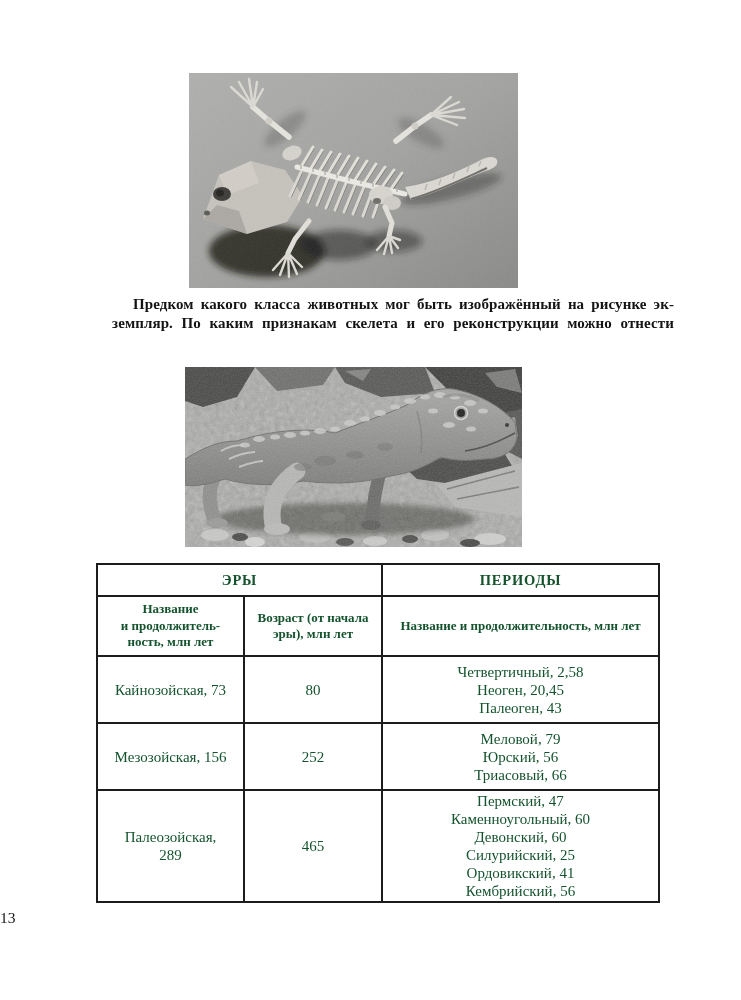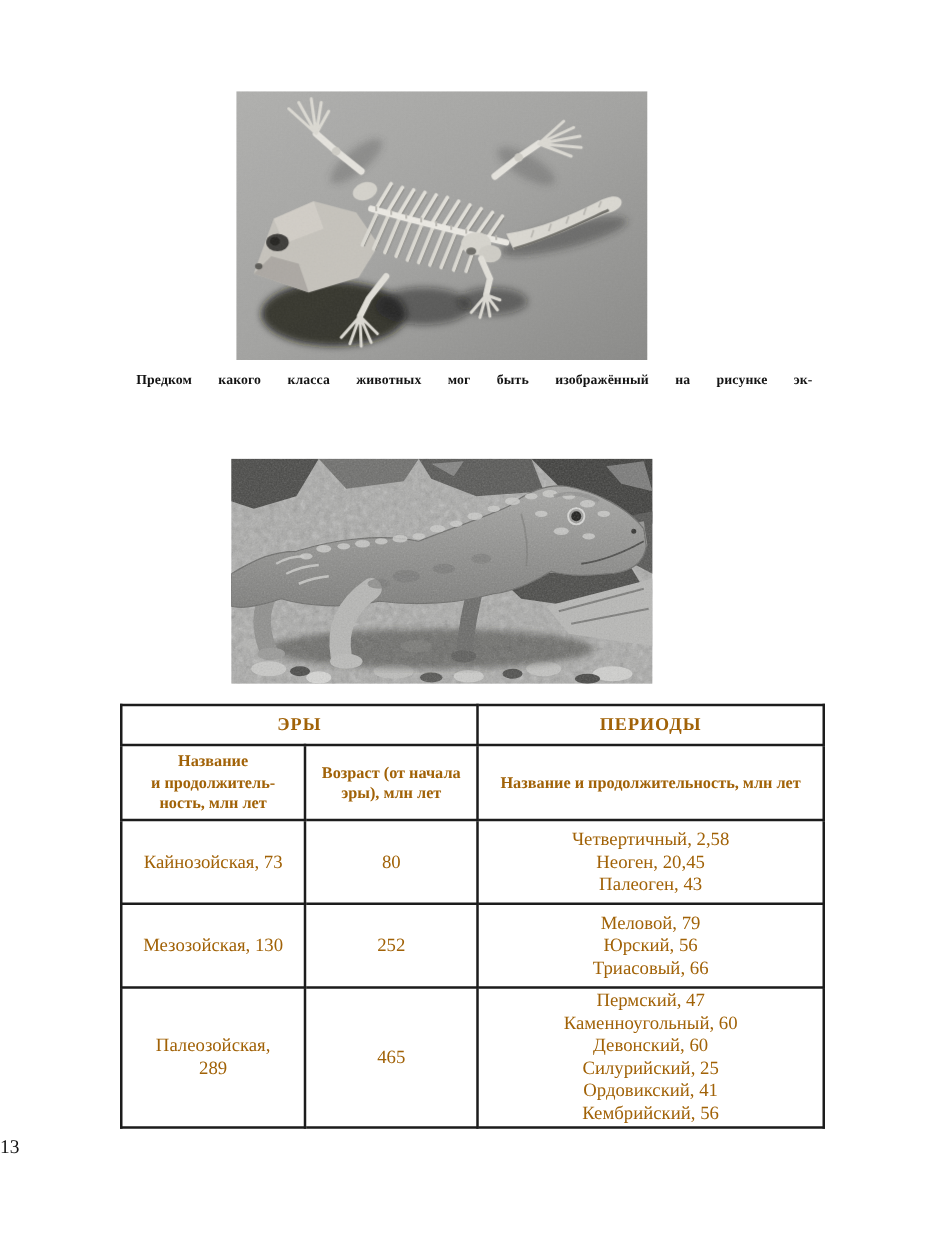--- a/index.html
+++ b/index.html
@@ -6,37 +6,37 @@
   body{
     width:741px;height:1000px;position:relative;background:#ffffff;
     font-family:"Liberation Serif","DejaVu Serif",serif;color:#141414;
     overflow:hidden;
   }
   .photo{position:absolute;line-height:0;}
   #photo-fossil{left:189px;top:73px;}
   #photo-recon{left:185px;top:367px;}
 
   .question{
-    position:absolute;left:88px;top:295px;width:562px;
-    font-size:11px;font-weight:bold;line-height:19px;letter-spacing:0.1px;
+    position:absolute;left:112px;top:295px;width:562px;
+    font-size:15px;font-weight:bold;line-height:19px;letter-spacing:0.1px;
   }
   .qline{text-align:justify;text-align-last:justify;}
   .qline.first{text-indent:21px;}
   .qline.last{text-align:left;text-align-last:left;}
 
   table.eras{
     position:absolute;left:96px;top:563px;width:562px;
     border-collapse:collapse;table-layout:fixed;
   }
   table.eras col.c1{width:147px;}
   table.eras col.c2{width:138px;}
   table.eras col.c3{width:277px;}
   table.eras th,table.eras td{
     border:2px solid #1c1c1c;text-align:center;vertical-align:middle;
-    padding:1px 2px;color:#a16207;
+    padding:1px 2px;color:#14532d;
   }
   th.main{font-size:14.5px;font-weight:bold;letter-spacing:0.8px;height:28px;}
   th.sub{font-size:13px;font-weight:bold;line-height:16.5px;white-space:pre-line;height:56px;}
   td.era,td.age{font-size:15px;white-space:pre-line;line-height:18px;}
   td.periods{font-size:15px;}
   td.periods div{line-height:18px;}
   tr.r1 td{height:63px;}
   tr.r2 td{height:63px;}
   tr.r3 td{height:108px;}
 
@@ -113,20 +113,21 @@
     <path d="M99,180 L84,197 M99,180 L91,202 M99,180 L100,204 M99,180 L108,201 M99,180 L113,194" stroke="#dcdad3" stroke-width="2.4" stroke-linecap="round" fill="none"></path>
 
     <path d="M196,134 L203,150 L200,163" stroke="#e2e0d9" stroke-width="5" stroke-linecap="round" fill="none"></path>
     <path d="M200,163 L188,177 M200,163 L195,181 M200,163 L203,180 M200,163 L209,175 M200,163 L211,167" stroke="#dcdad3" stroke-width="2.4" stroke-linecap="round" fill="none"></path>
     <rect width="329" height="215" filter="url(#grain1)" opacity="0.10"></rect>
   </svg>
 </div>
 
 <div class="question">
   <div class="qline first">Предком какого класса животных мог быть изображённый на рисунке эк-</div>
+  <div class="qline">земпляр. По каким признакам скелета и его реконструкции можно отнести</div>
 </div>
 
 <div class="photo" id="photo-recon">
   <svg width="337" height="180" viewBox="0 0 337 180">
     <defs>
       <linearGradient id="bodyGrad" x1="0" y1="0" x2="0" y2="1">
         <stop offset="0" stop-color="#a8a8a6"></stop>
         <stop offset="1" stop-color="#7d7d7b"></stop>
       </linearGradient>
       <filter id="rub" x="0" y="0" width="100%" height="100%">
@@ -248,21 +249,21 @@
     <tr class="r1">
       <td class="era">Кайнозойская, 73</td>
       <td class="age">80</td>
       <td class="periods">
         <div>Четвертичный, 2,58</div>
         <div>Неоген, 20,45</div>
         <div>Палеоген, 43</div>
       </td>
     </tr>
     <tr class="r2">
-      <td class="era">Мезозойская, 130</td>
+      <td class="era">Мезозойская, 156</td>
       <td class="age">252</td>
       <td class="periods">
         <div>Меловой, 79</div>
         <div>Юрский, 56</div>
         <div>Триасовый, 66</div>
       </td>
     </tr>
     <tr class="r3">
       <td class="era">Палеозойская,
 289</td>

